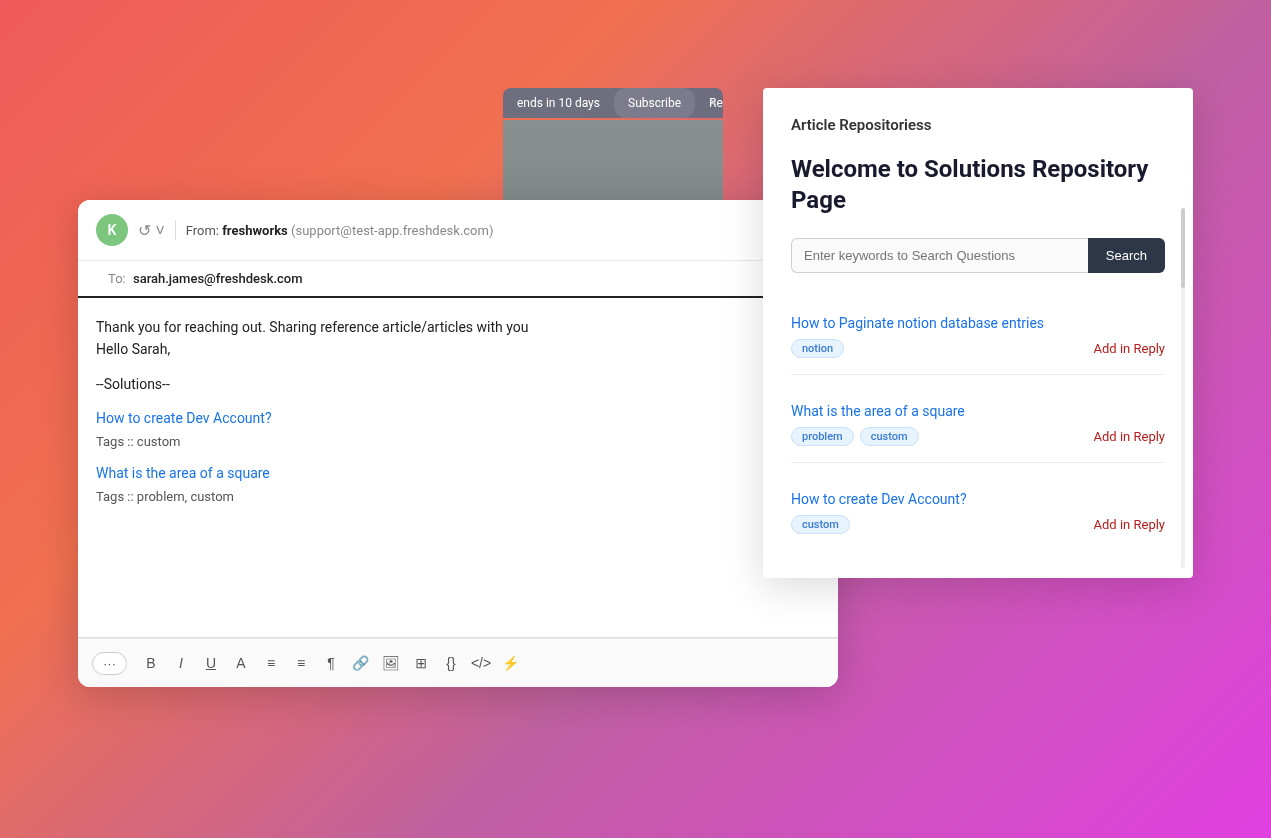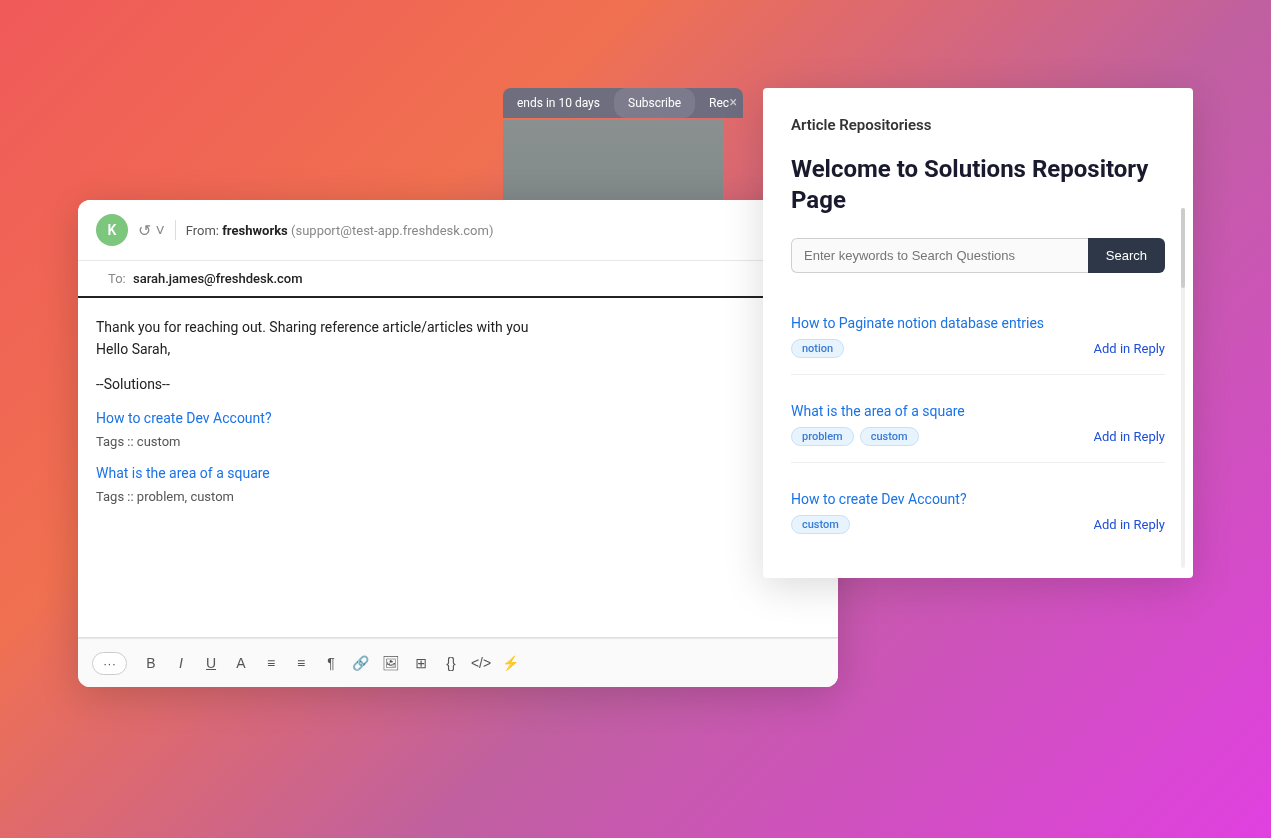--- a/index.html
+++ b/index.html
@@ -153,21 +153,21 @@
       font-size: 14px;
       background: transparent;
       border: none;
     }
 
     
     .notification-bar {
       position: absolute;
       left: 503px;
       top: 88px;
-      width: 240px;
+      width: 220px;
       background: rgba(100,110,130,0.92);
       border-radius: 8px 8px 0 0;
       display: flex;
       align-items: center;
       padding: 0;
       overflow: hidden;
     }
 
     .notif-item {
       padding: 8px 14px;
@@ -298,21 +298,21 @@
       background: #e8f4fd;
       color: #3a7bd5;
       border-radius: 12px;
       padding: 2px 10px;
       font-size: 11px;
       font-weight: 500;
       border: 1px solid #c8e0f8;
     }
 
     .add-in-reply {
-      color: #1d4ed8;
+      color: #b91c1c;
       font-size: 13px;
       cursor: pointer;
       white-space: nowrap;
     }
 
     
     .scroll-track {
       position: absolute;
       right: 8px;
       top: 120px;

